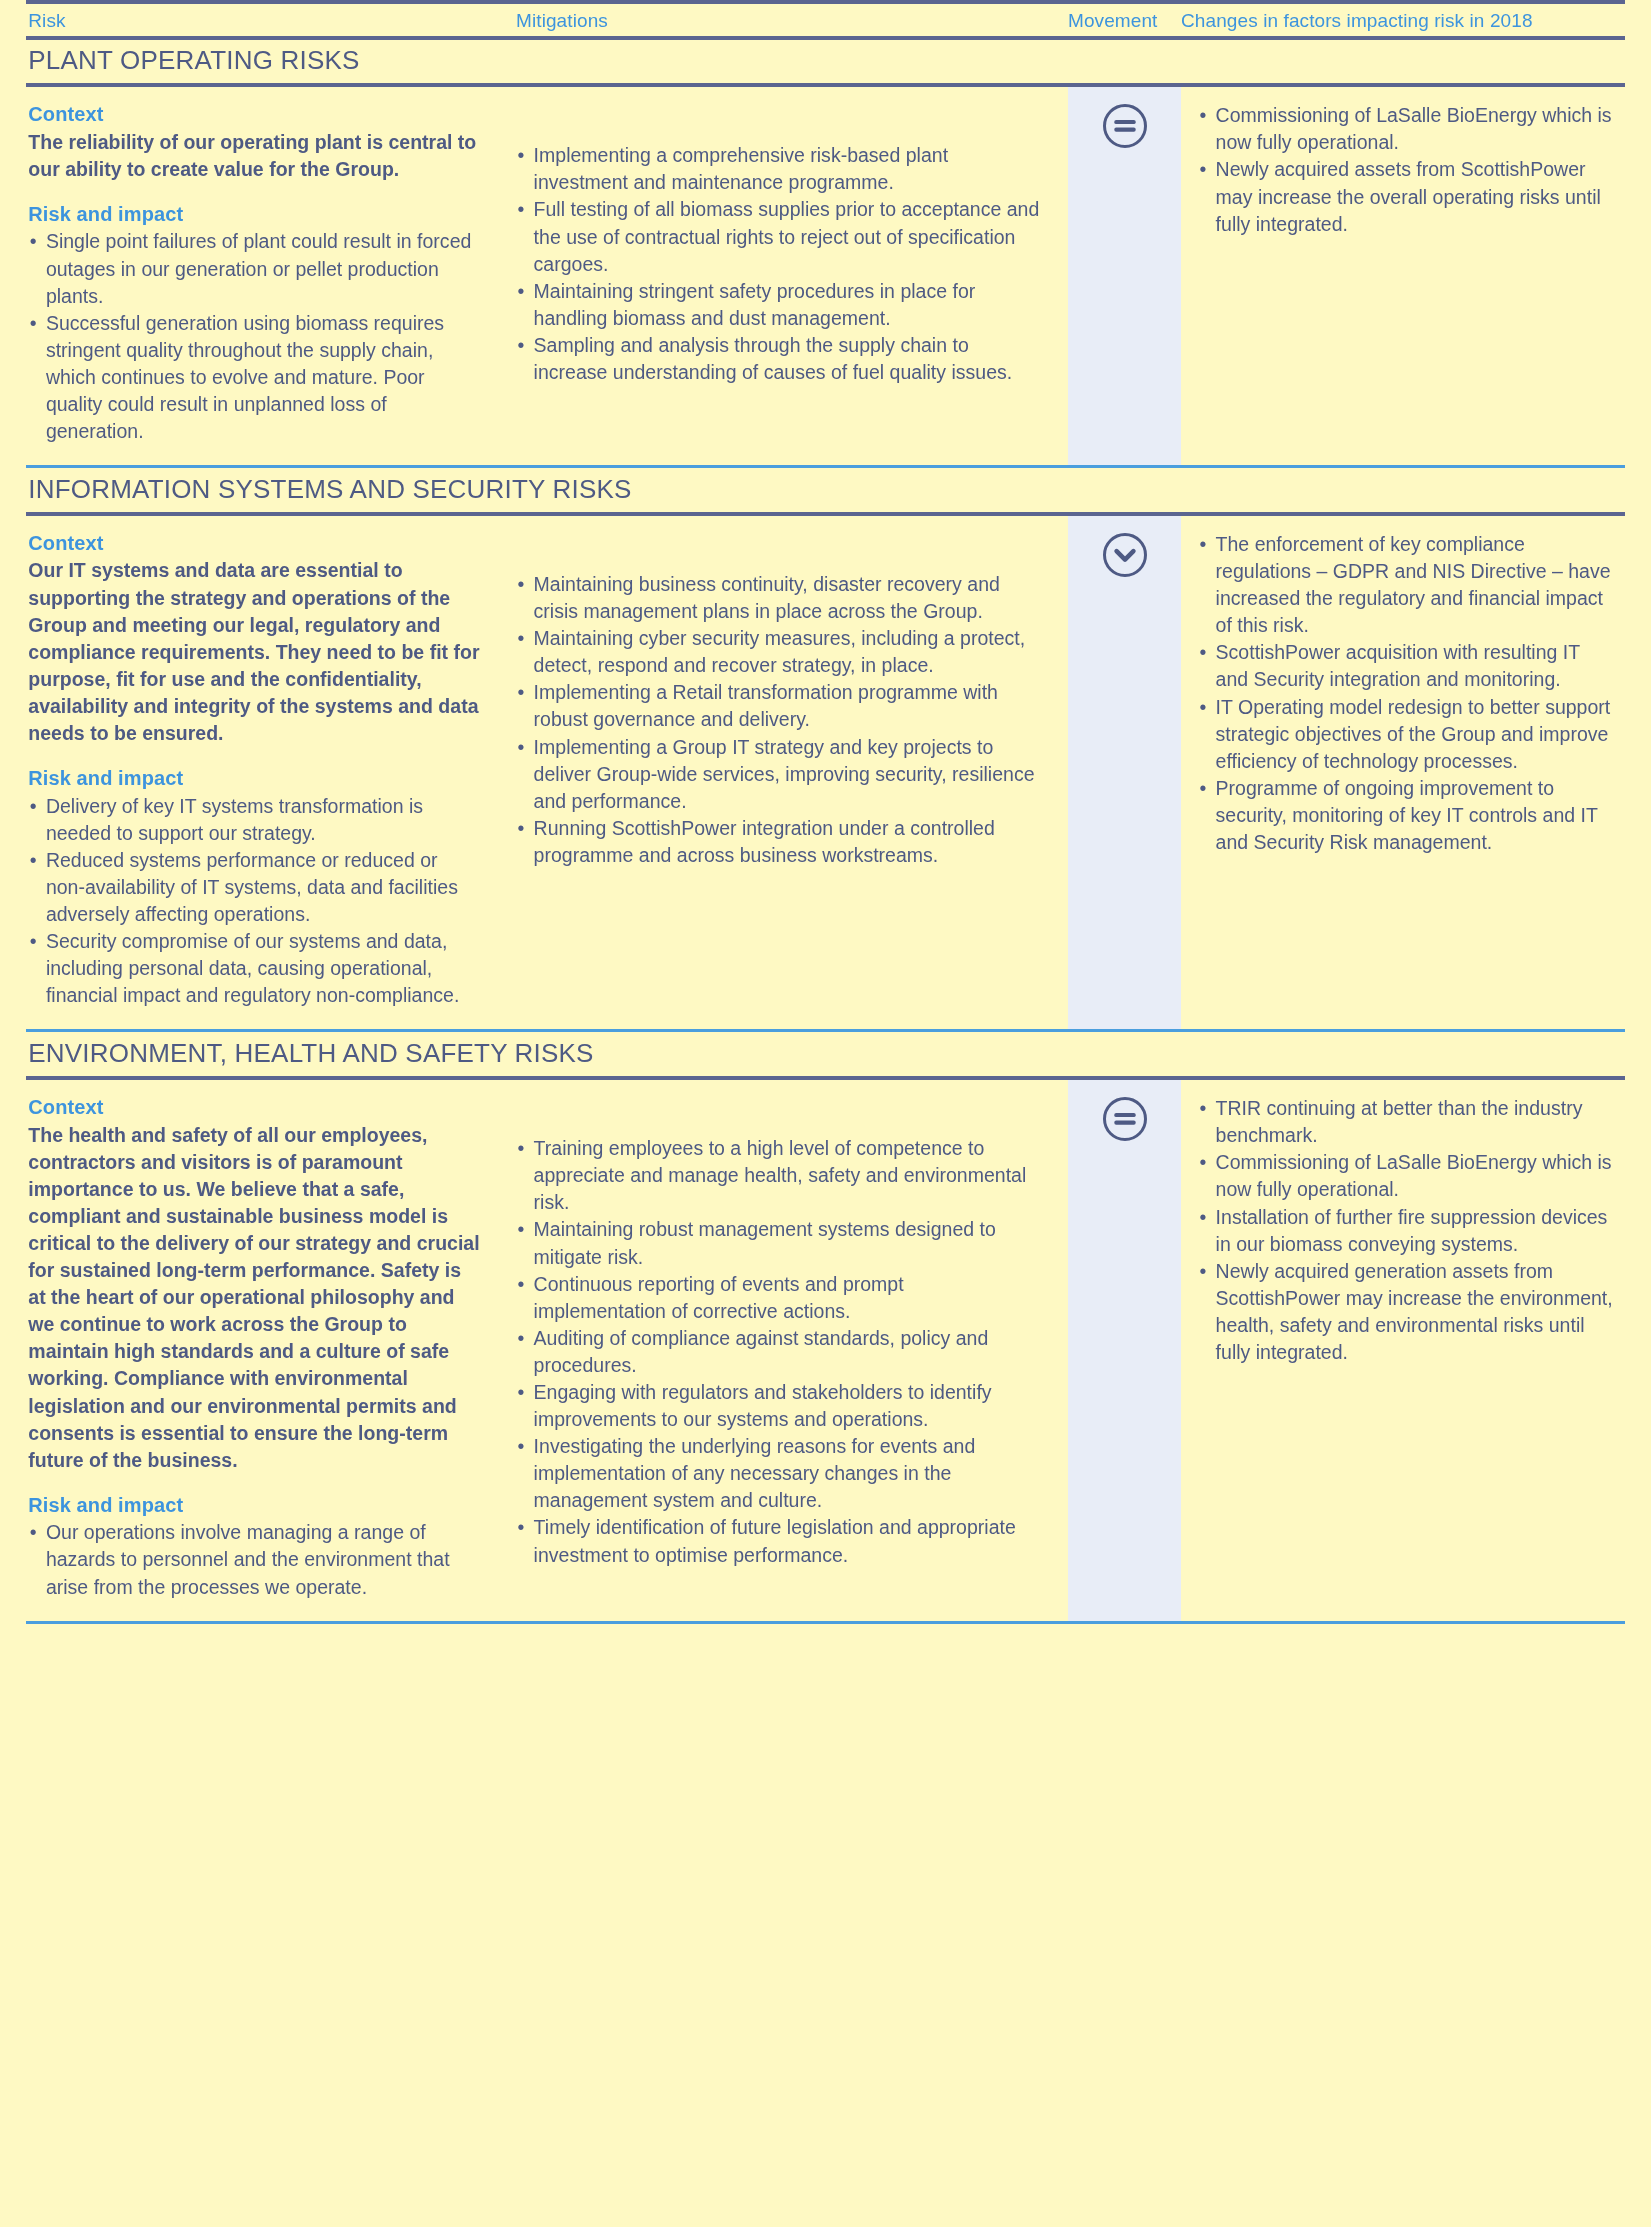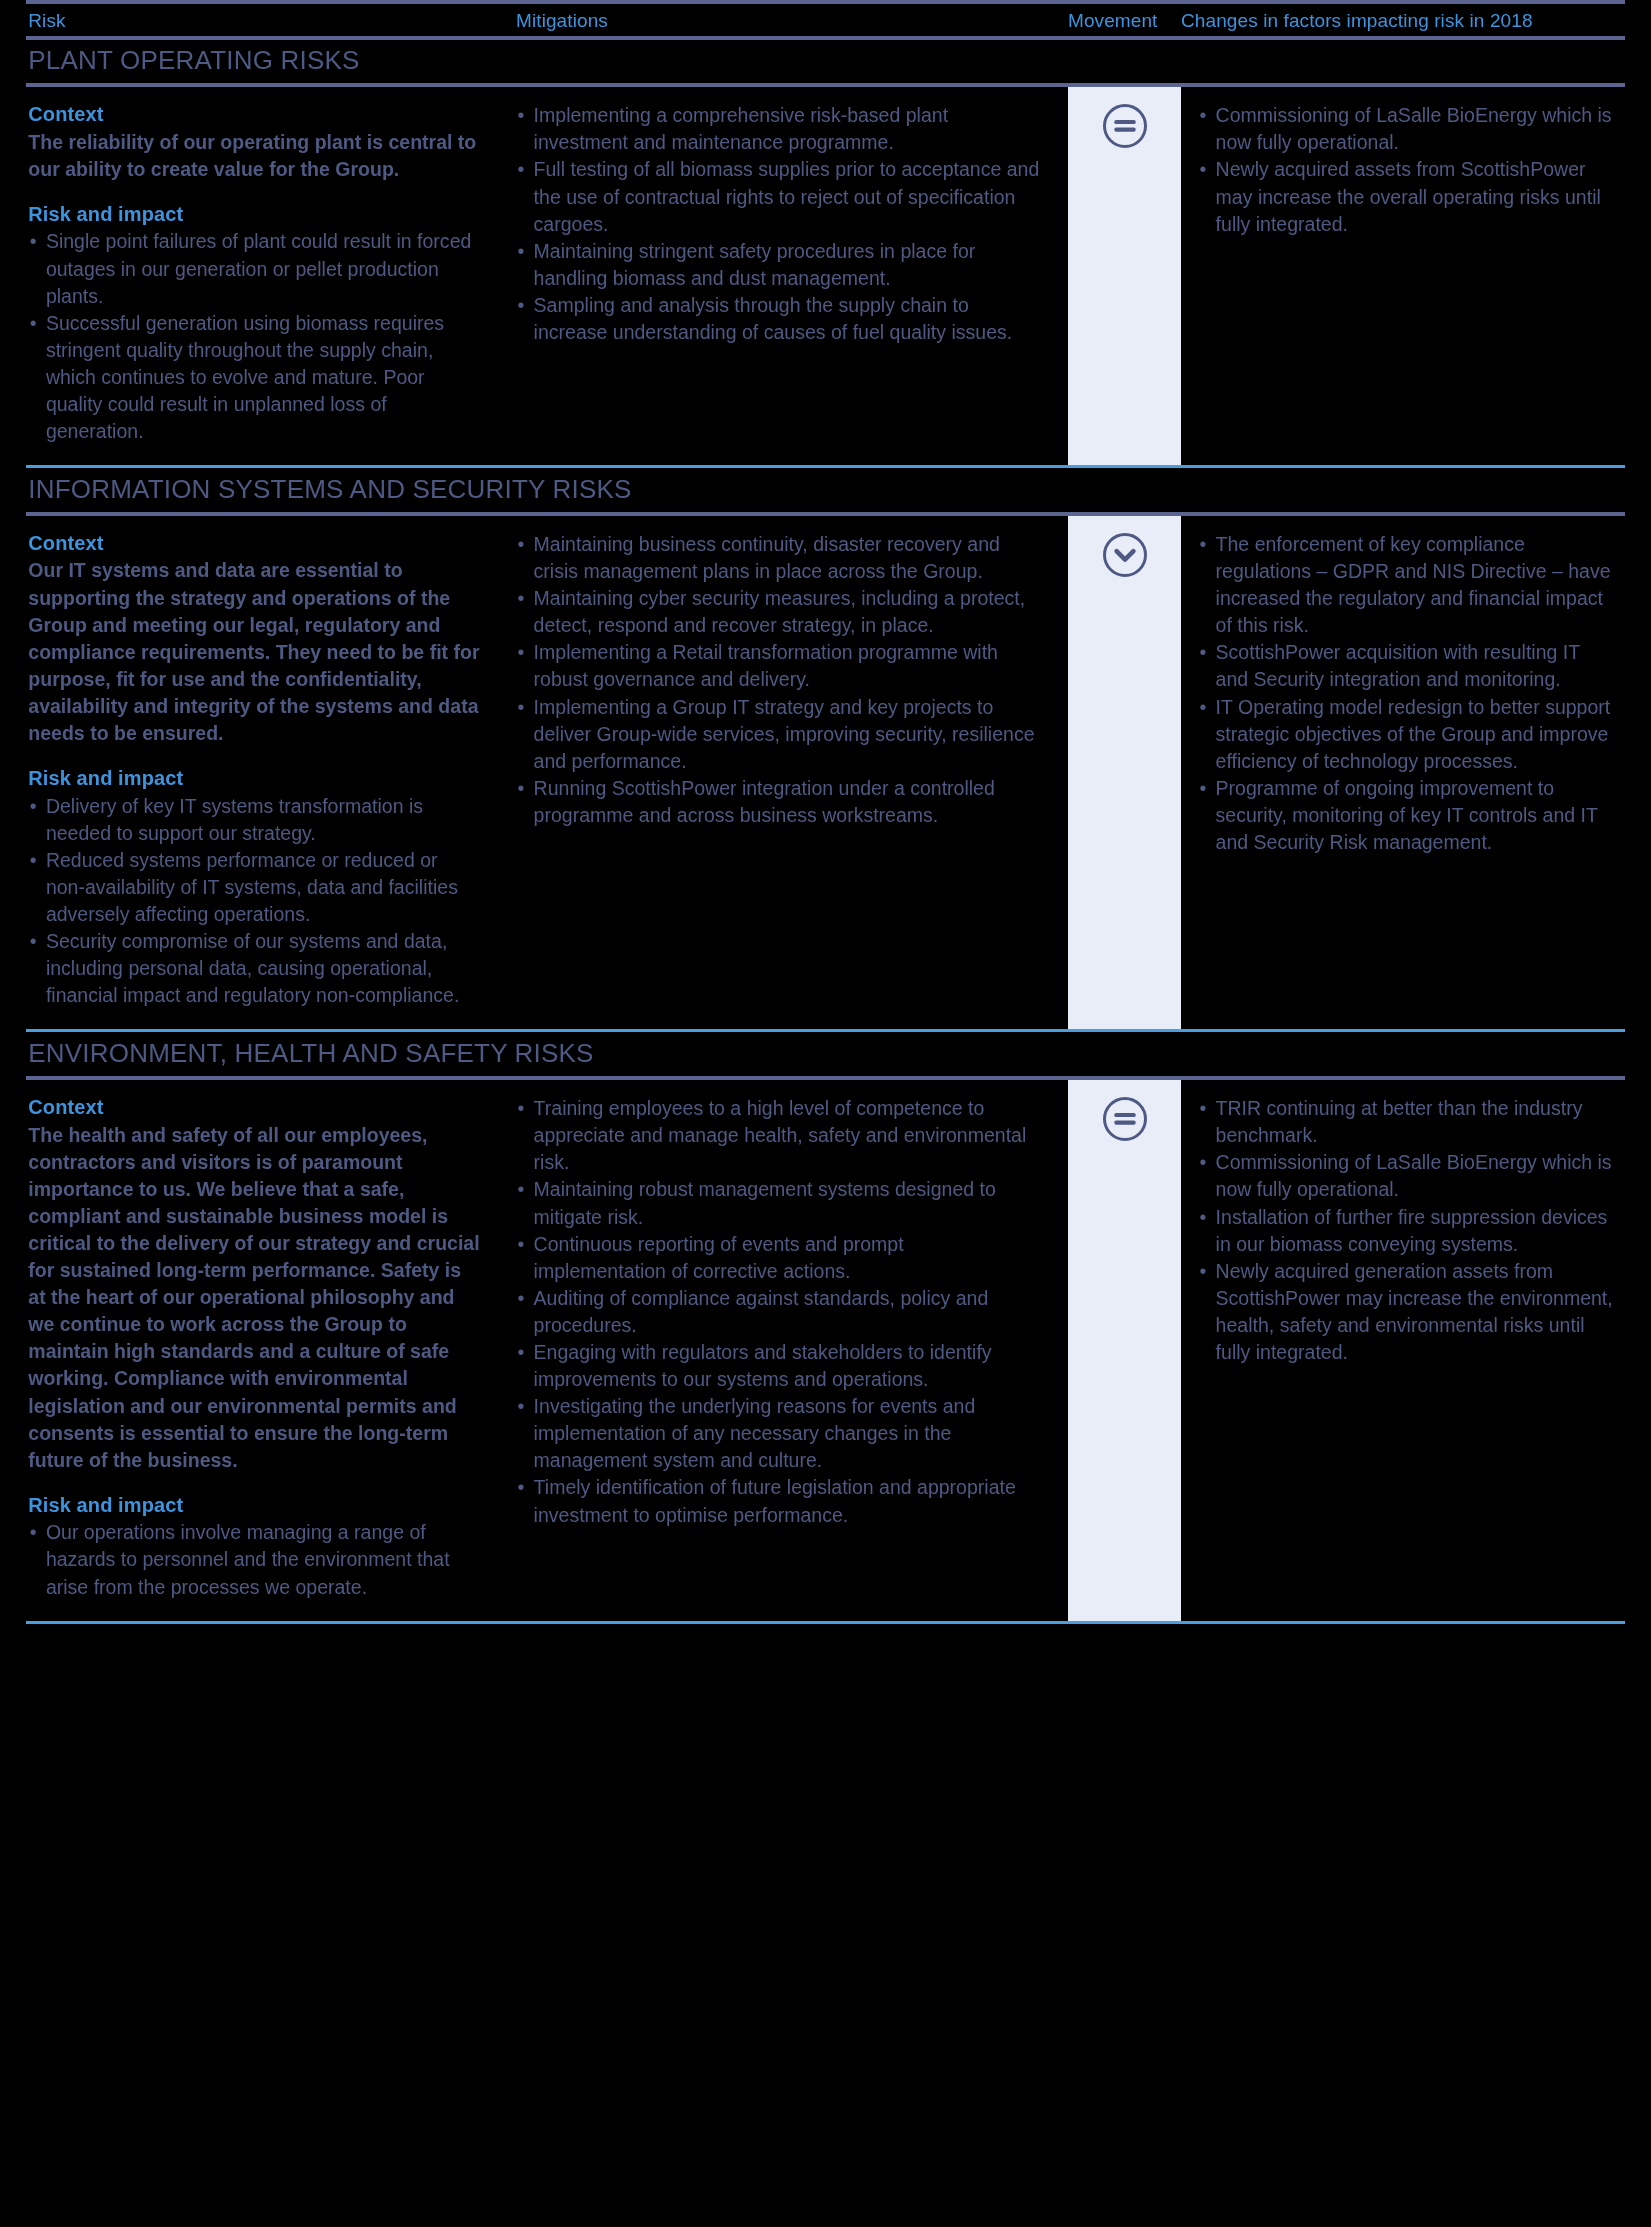--- a/index.html
+++ b/index.html
@@ -12,21 +12,21 @@
     width: 1651px;
     color: #4e5a84;
     -webkit-font-smoothing: antialiased;
   }
 
   .page {
     width: 1651px;
     min-height: 2227px;
     box-sizing: border-box;
     padding: 0 26px 0 26px;
-    background: #000000;
+    background: #fef9c3;
     position: relative;
   }
 
   
   .rule-dark {
     height: 3.8px;
     background: #5b6590;
     width: 100%;
   }
   .rule-blue {
@@ -80,20 +80,21 @@
     padding-bottom: 20px;
   }
   .cell-risk {
     width: 490px;
     padding-right: 35px;
     padding-left: 2.3px;
   }
   .cell-mit {
     width: 552px;
     padding-right: 27.5px;
+    margin-top: 40px;
   }
   .cell-move {
     width: 113px;
     background: #e8edf7;
     padding-top: 17px;
     display: flex;
     justify-content: center;
     align-items: flex-start;
   }
   .cell-change {

